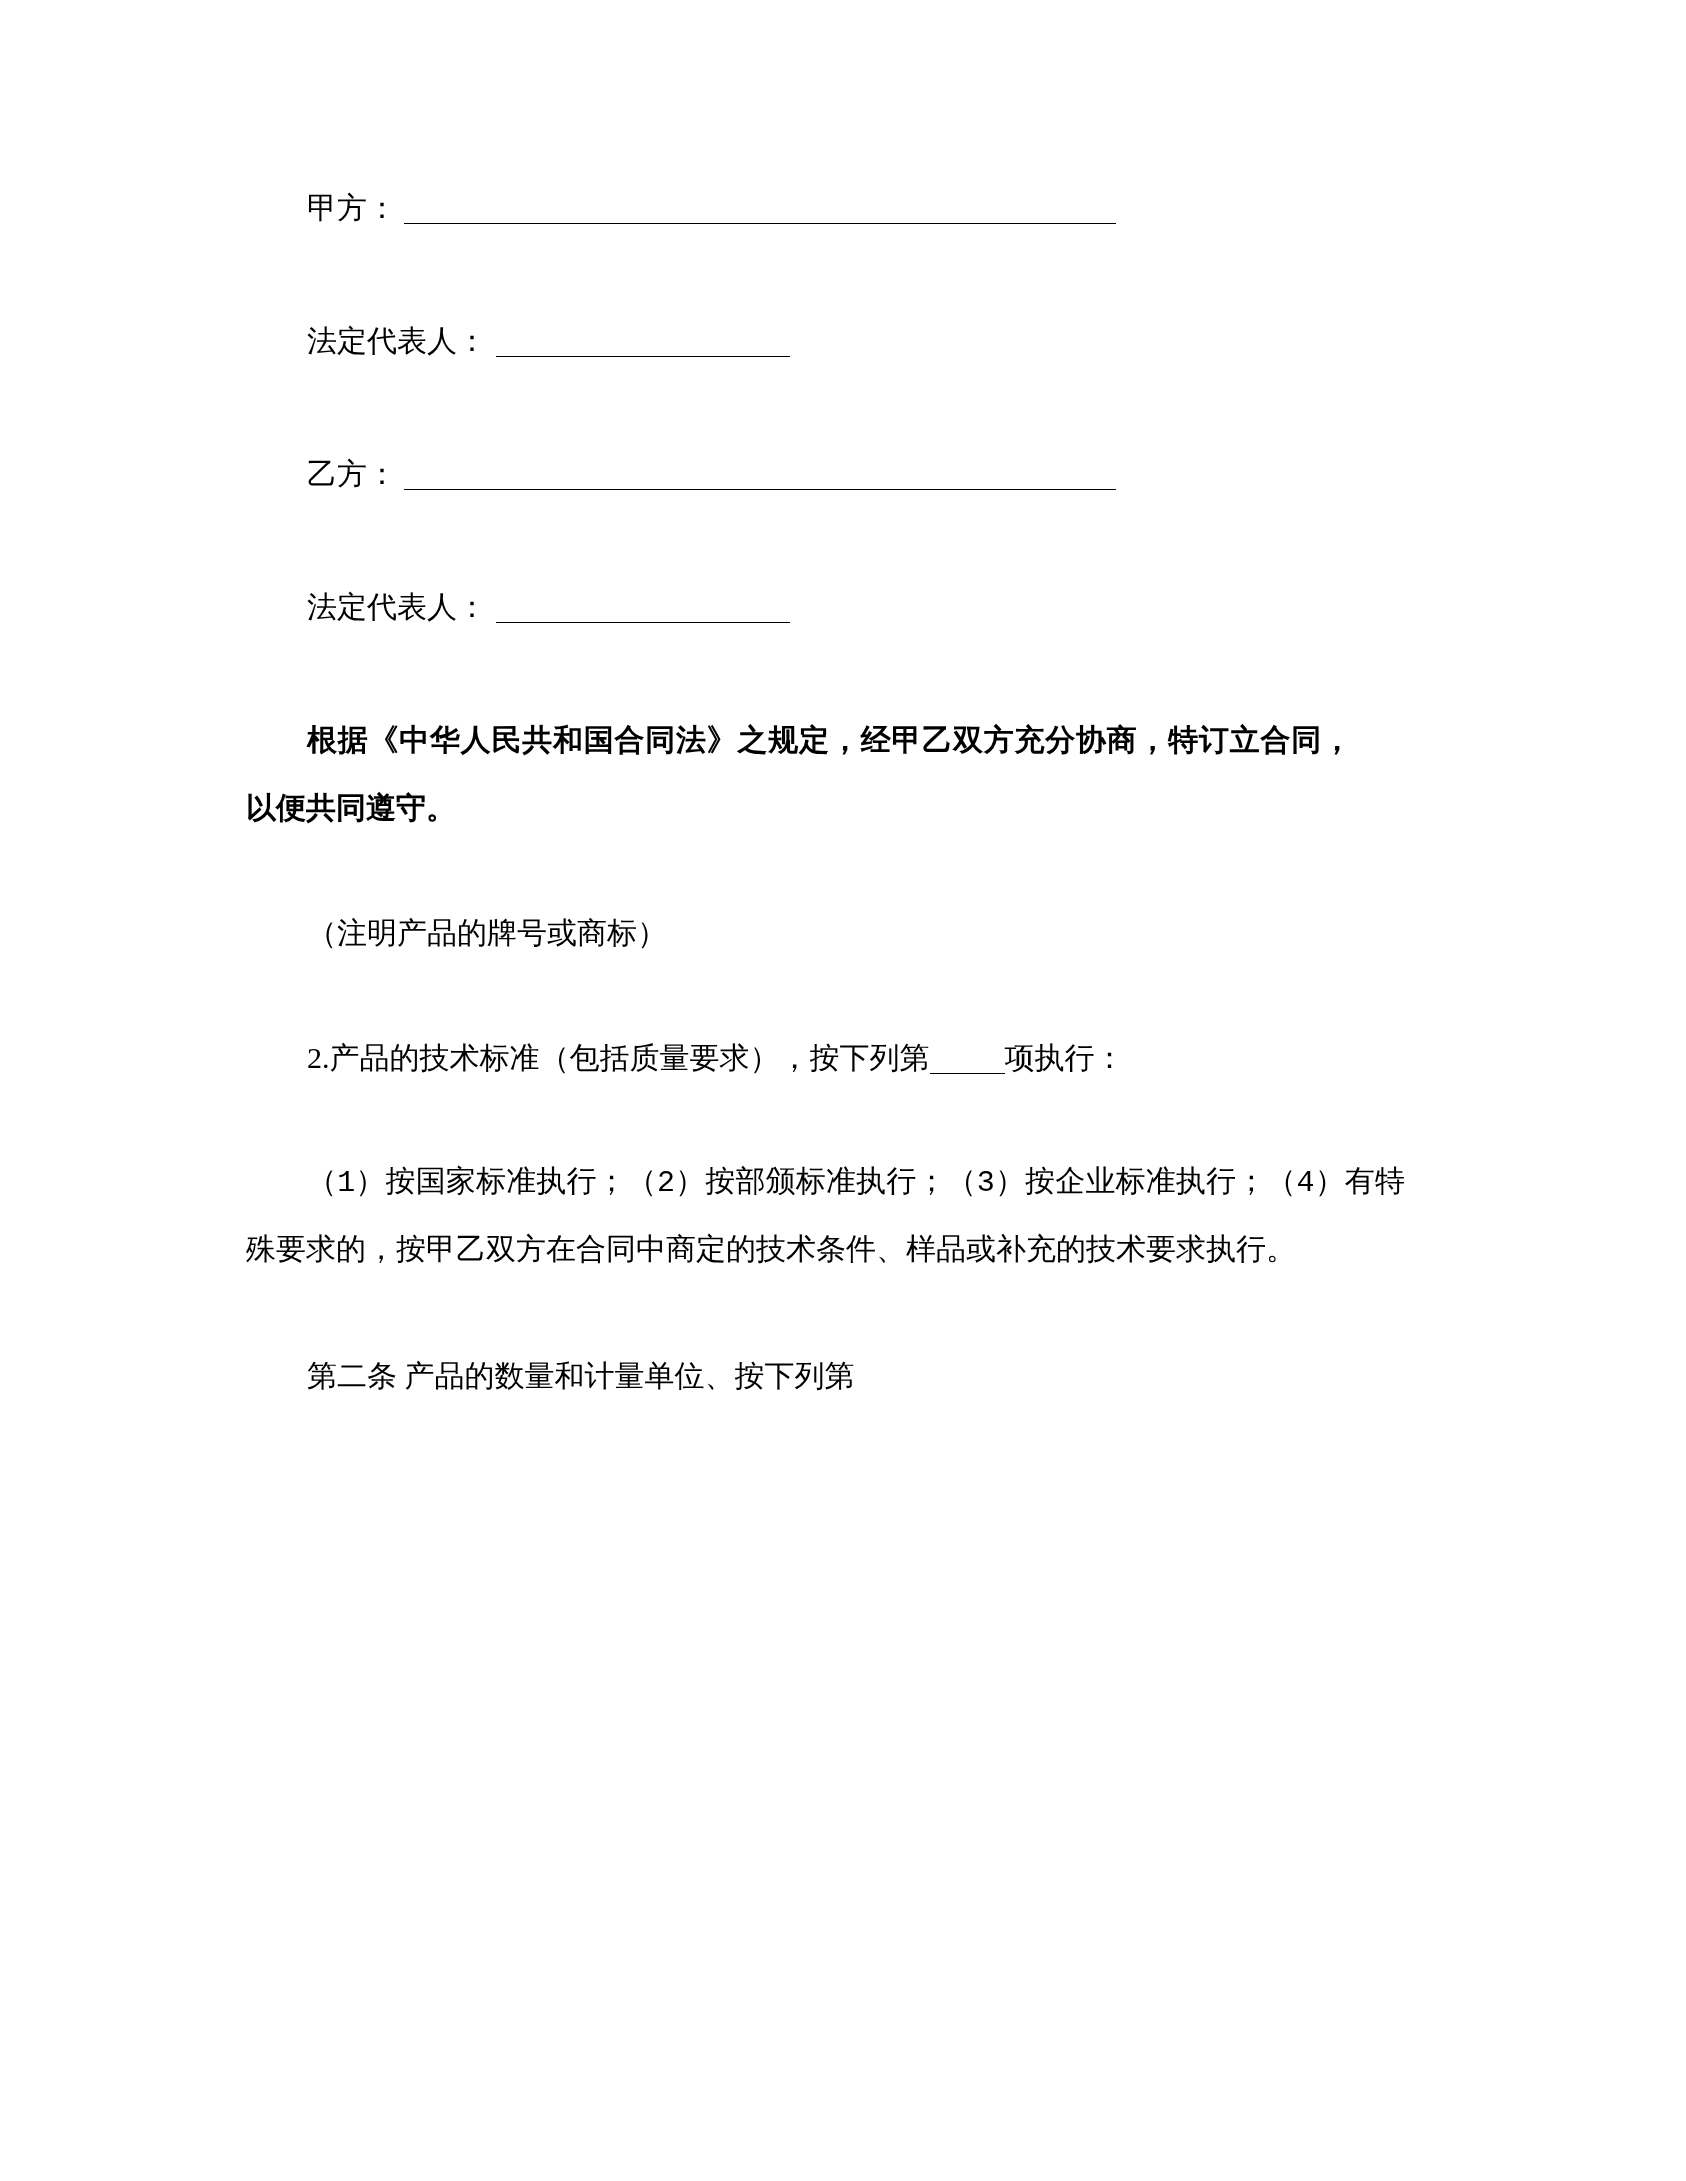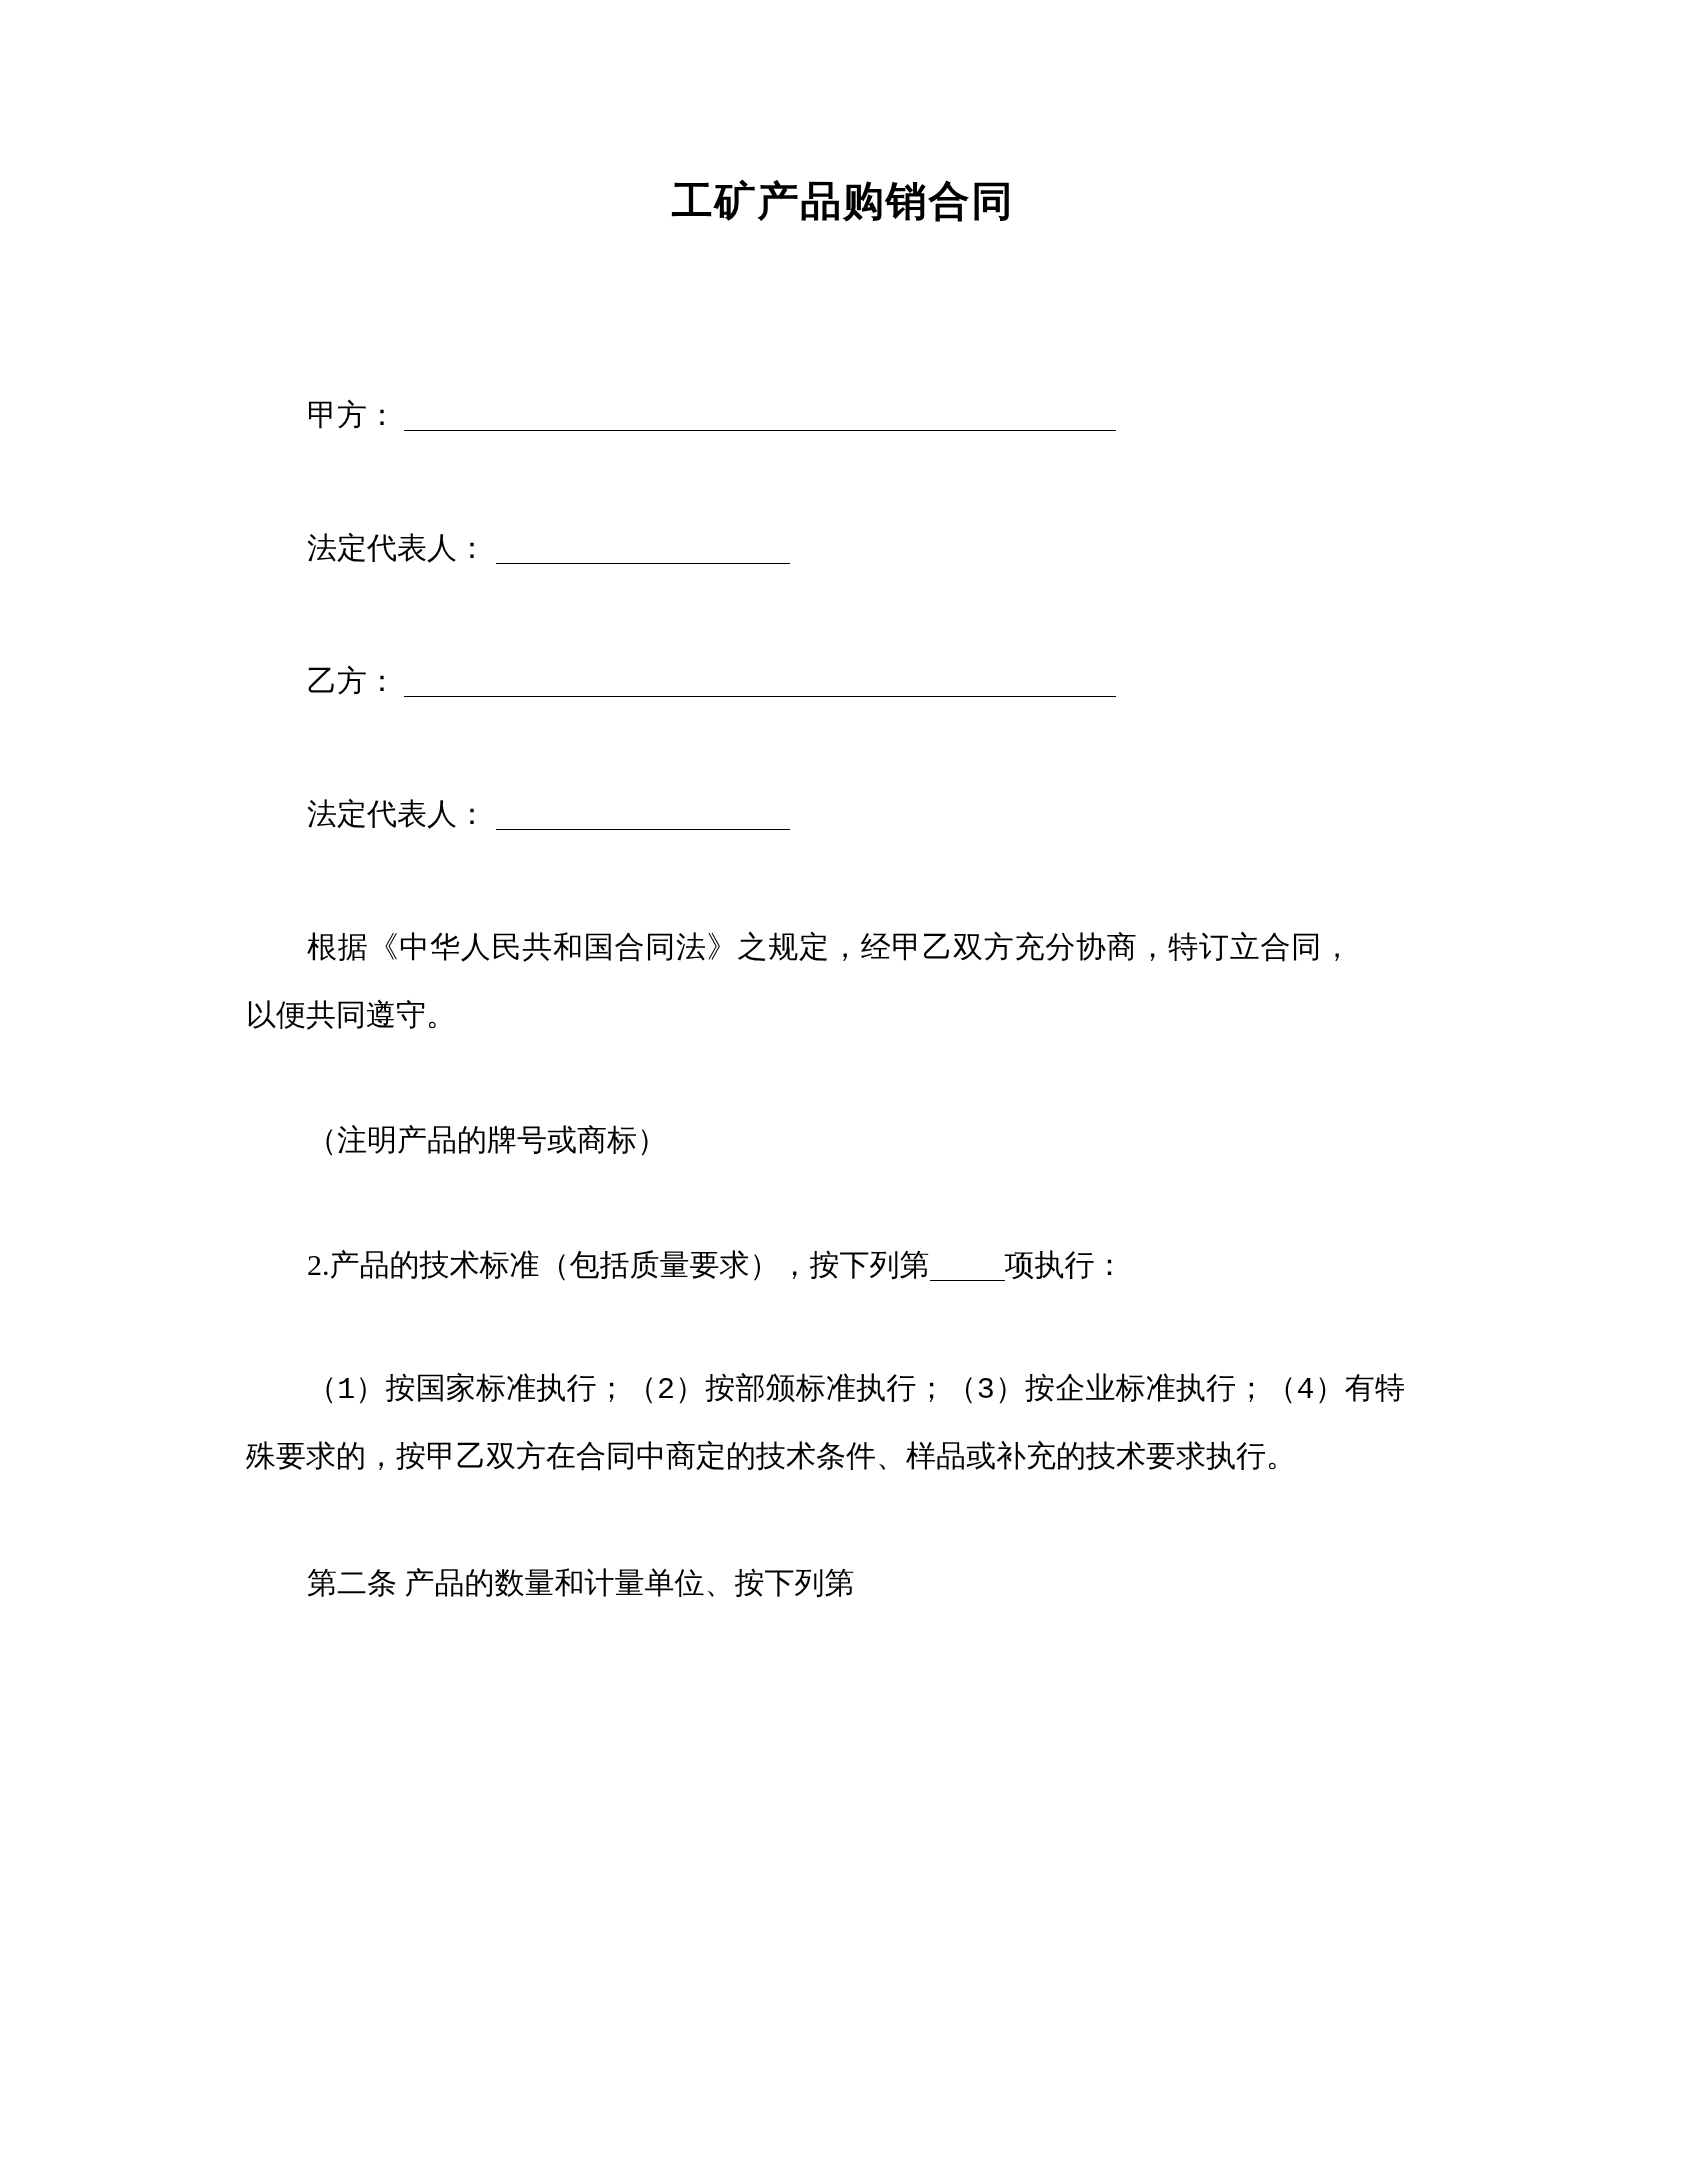--- a/index.html
+++ b/index.html
@@ -43,30 +43,29 @@
   .blank-long  { width: 712px; margin-left: 7.3px; }
   .blank-short { width: 294px; margin-left: 9.2px; }
   .blank-tiny  { width: 75px; }
   .para {
     font-size: 30px;
     line-height: 68px;
     margin-bottom: 57px;
     text-indent: 61px;
     text-align: justify;
   }
-  .w-intro   { width: 1106px; }
+  .w-intro   { width: 1106px; font-weight: bold; }
   .w-options { width: 1159px; font-family: Liberation Mono, monospace; }
   .fullwidth-nums { text-transform: full-width; }
 </style>
 </head>
 <body>
 
 <div class="page">
 
-  <h1 class="doc-title">工矿产品购销合同</h1>
 
   <div class="field-row"><span class="field-label">甲方：</span><span class="blank blank-long"></span></div>
 
   <div class="field-row"><span class="field-label">法定代表人：</span><span class="blank blank-short"></span></div>
 
   <div class="field-row"><span class="field-label">乙方：</span><span class="blank blank-long"></span></div>
 
   <div class="field-row"><span class="field-label">法定代表人：</span><span class="blank blank-short"></span></div>
 
   <p class="para w-intro">根据《中华人民共和国合同法》之规定，经甲乙双方充分协商，特订立合同，以便共同遵守。</p>

